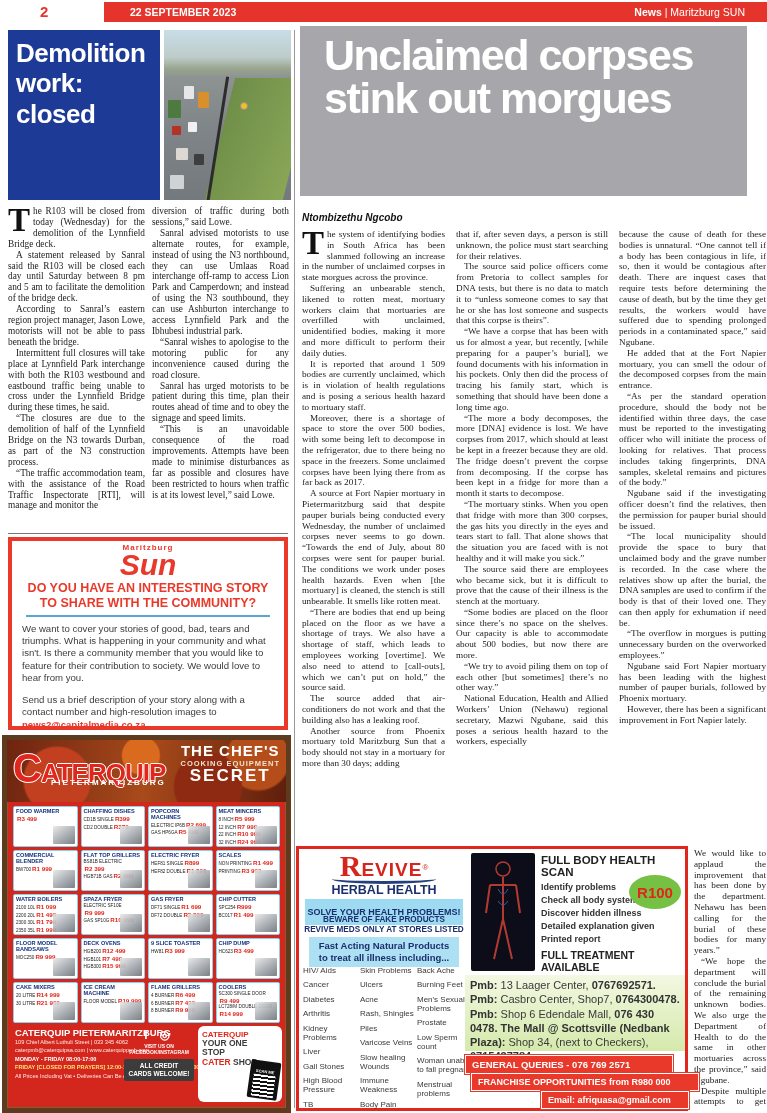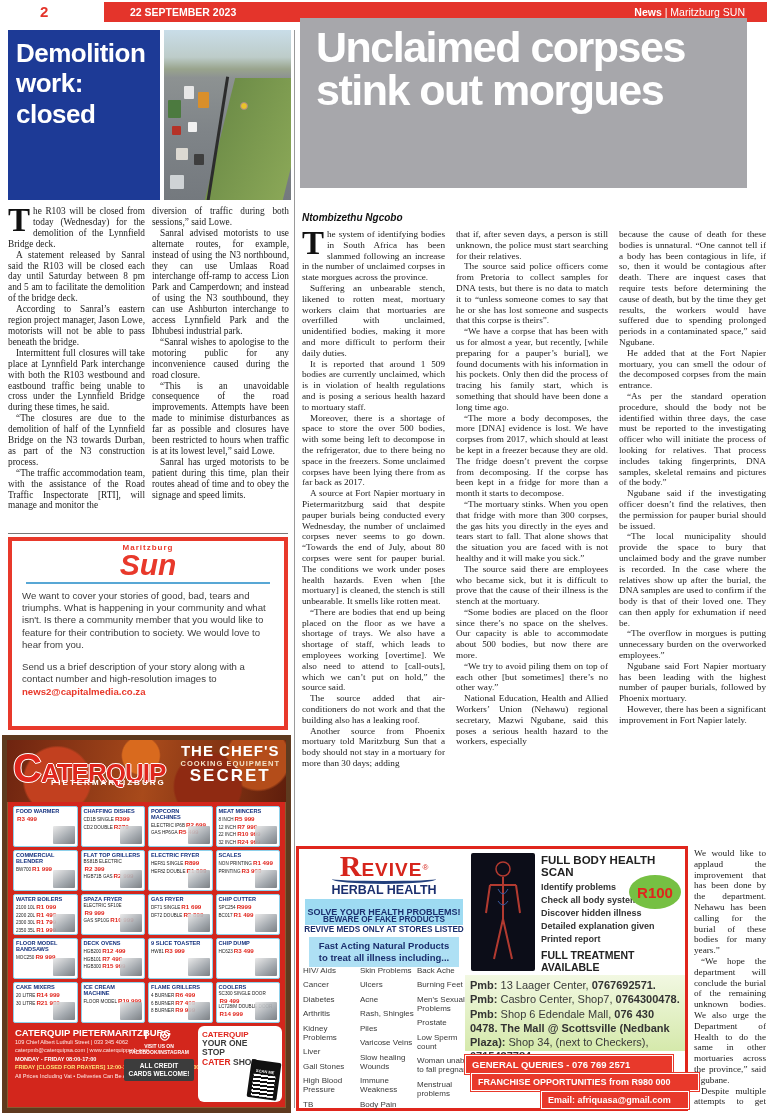--- a/index.html
+++ b/index.html
@@ -33,21 +33,21 @@
   .photo .sign { position:absolute; left:76px; top:72px; width:8px; height:8px; border-radius:50%; background:#e9c32b; border:1px solid #a88; }
   .photo .v { position:absolute; border-radius:1px; }
 
   .la-col { position:absolute; top:206px; width:137px; height:324px; overflow:hidden;
             font:9.3px/10.9px "Liberation Serif", serif; color:#1b1b1b; text-align:justify; }
   .la-col .para { text-indent:8px; }
   .cont .para:first-child { text-indent:0; }
   .dropcap { float:left; font:bold 33px/27px "Liberation Serif", serif; margin:1px 3px 0 0; color:#111; }
 
   
-  .main-head { position:absolute; left:300px; top:18px; width:447px; height:170px; background:#a7a7ab; padding:8px 16px; }
+  .main-head { position:absolute; left:300px; top:26px; width:447px; height:170px; background:#a7a7ab; padding:8px 24px; }
   .main-head .mhl-line { font:bold 43px/0.99 "Liberation Sans", sans-serif; color:#fff; letter-spacing:-1.5px; }
   .main-sub { font:18px/1.22 "Liberation Sans", sans-serif; color:#3d3d43; margin-top:10px; }
 
   .byline { position:absolute; left:302px; top:212px; font:bold italic 10px "Liberation Sans", sans-serif; color:#111; }
 
   .m-col { position:absolute; top:229px; overflow:hidden; font:9.2px/10.8px "Liberation Serif", serif;
            color:#1b1b1b; text-align:justify; }
   .m-col .para { text-indent:8px; }
   .mcol1 { left:302px; width:143px; height:612px; }
   .mcol2 { left:456px; width:152px; height:612px; }
@@ -187,22 +187,22 @@
   </div>
 
   <div class="la-col" style="left:8px">
     <p class="para" style="text-indent:0"><span class="dropcap">T</span><span>he R103 will be closed from today (Wednesday) for the demolition of the Lynnfield Bridge deck.</span></p>
     <span><p class="para">A statement released by Sanral said the R103 will be closed each day until Saturday between 8 pm and 5 am to facilitate the demolition of the bridge deck.</p><p class="para">According to Sanral’s eastern region project manager, Jason Lowe, motorists will not be able to pass beneath the bridge.</p><p class="para">Intermittent full closures will take place at Lynnfield Park interchange with both the R103 westbound and eastbound traffic being unable to cross under the Lynnfield Bridge during these times, he said.</p><p class="para">“The closures are due to the demolition of half of the Lynnfield Bridge on the N3 towards Durban, as part of the N3 construction process.</p><p class="para">“The traffic accommodation team, with the assistance of the Road Traffic Inspectorate [RTI], will manage and monitor the</p></span>
   </div>
   <div class="la-col cont" style="left:152px">
       <p class="para">diversion of traffic during both sessions,” said Lowe.</p>
       <p class="para">Sanral advised motorists to use alternate routes, for example, instead of using the N3 northbound, they can use Umlaas Road interchange off-ramp to access Lion Park and Camperdown; and instead of using the N3 southbound, they can use Ashburton interchange to access Lynnfield Park and the Ibhubesi industrial park.</p>
       <p class="para">“Sanral wishes to apologise to the motoring public for any inconvenience caused during the road closure.</p>
+      <p class="para">Sanral has urged motorists to be patient during this time, plan their routes ahead of time and to obey the signage and speed limits.</p>
       <p class="para">“This is an unavoidable consequence of the road improvements. Attempts have been made to minimise disturbances as far as possible and closures have been restricted to hours when traffic is at its lowest level,” said Lowe.</p>
-      <p class="para">Sanral has urged motorists to be patient during this time, plan their routes ahead of time and to obey the signage and speed limits.</p>
     </div>
 
   <div class="main-head">
     <div>
         <div class="mhl-line">Unclaimed corpses</div>
         <div class="mhl-line">stink out morgues</div>
       </div>
   </div>
 
   <div class="byline">Ntombizethu Ngcobo</div>
@@ -234,20 +234,21 @@
     </div>
   <div class="mstrip">
       <p class="para">We would like to applaud the improvement that has been done by the department. Nehawu has been calling for the burial of these bodies for many years.”</p>
       <p class="para">“We hope the department will conclude the burial of the remaining unknown bodies. We also urge the Department of Health to do the same in other mortuaries across the province,” said Ngubane.</p>
       <p class="para">Despite multiple attempts to get comment from the Department of Health, response was not forthcoming at the time of publication.</p>
     </div>
 
   <div class="promo">
     <div class="promo-brand-top">Maritzburg</div>
     <div class="promo-brand">Sun</div>
+    <div class="promo-head">DO YOU HAVE AN INTERESTING STORY TO SHARE WITH THE COMMUNITY?</div>
     <div class="promo-line"></div>
     <div class="promo-body">We want to cover your stories of good, bad, tears and triumphs. What is happening in your community and what isn't. Is there a community member that you would like to feature for their contribution to society. We would love to hear from you.</div>
     <div class="promo-cta"><span>Send us a brief description of your story along with a contact number and high-resolution images to </span><span class="red">news2@capitalmedia.co.za</span></div>
   </div>
 
   <div class="cq">
     <div class="cq-banner">
       <div class="cq-logo"><span class="bigc">C</span><span>ATERQUIP</span></div>
       <div class="cq-city">PIETERMARTIZBURG</div>
       <div class="cq-tag">

